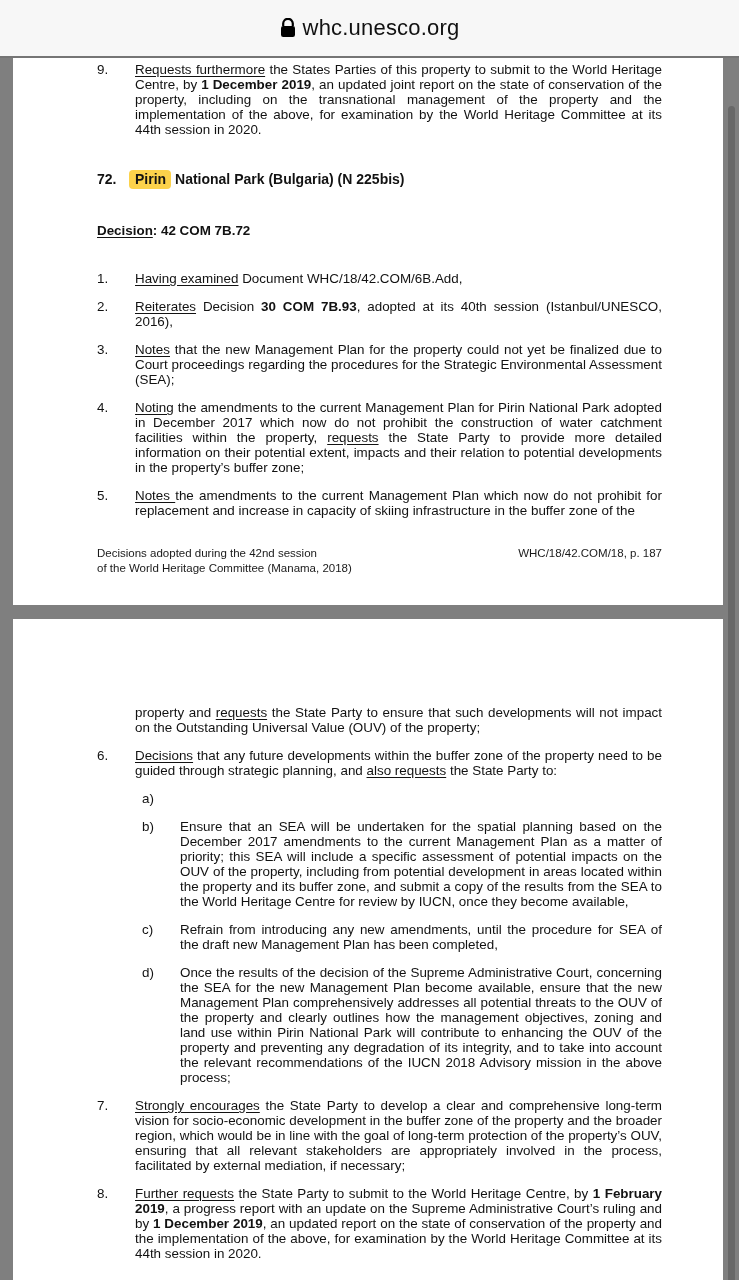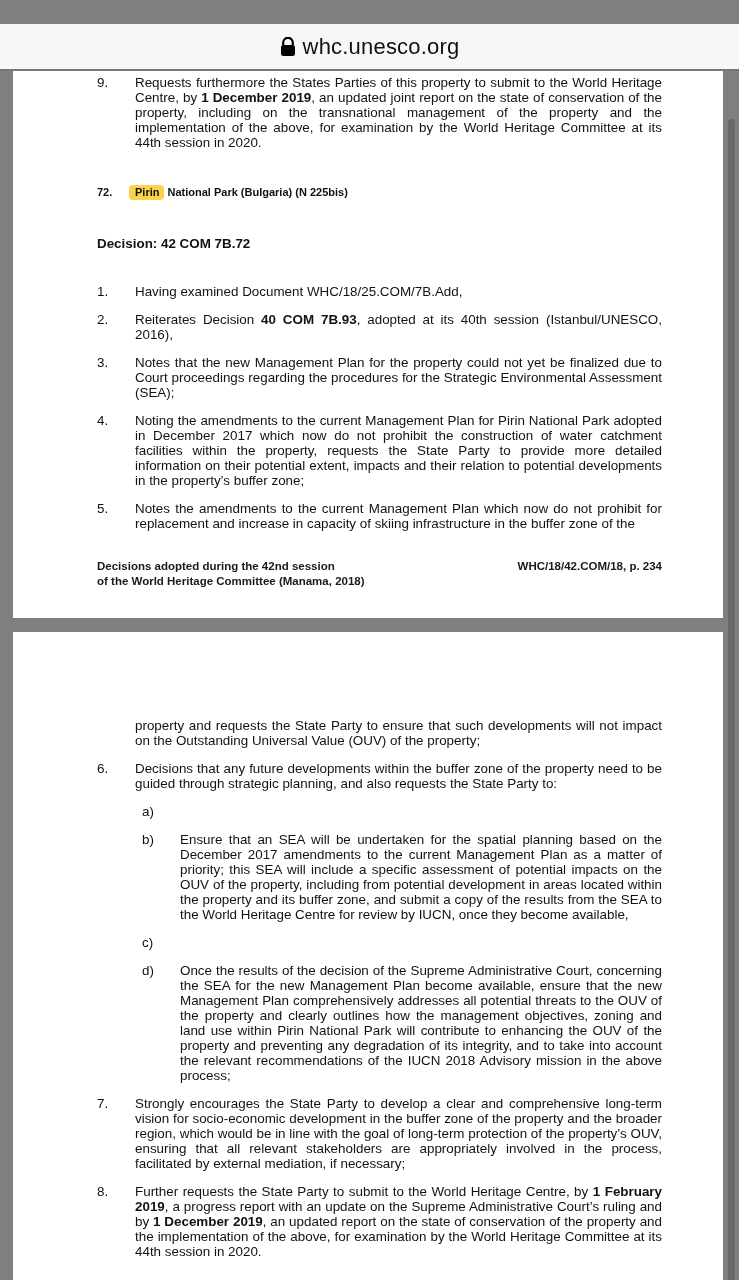--- a/index.html
+++ b/index.html
@@ -1,51 +1,51 @@
 <!DOCTYPE html>
 <html><head>
 <meta charset="utf-8">
 <style>
   * { margin:0; padding:0; box-sizing:border-box; }
   html,body { width:739px; height:1280px; overflow:hidden; background:#7f7f7f;
     font-family:"Liberation Sans", sans-serif; }
 
   
-  .chrome { height:47px; background:#f7f7f7; border-bottom:2px solid #757575;
-    display:flex; align-items:center; justify-content:center;margin-top:24px; }
+  .chrome { height:58px; background:#f7f7f7; border-bottom:2px solid #757575;
+    display:flex; align-items:center; justify-content:center; }
   .urlbar { display:flex; align-items:center; gap:7px; }
   .urlbar .lock { display:inline-flex; }
   .urlbar .url { font-size:22px; color:#111; letter-spacing:0.2px; }
 
   
   .canvas { position:relative; height:1235px; background:#7f7f7f; }
   .page { position:relative; margin-left:13px; width:710px; background:#ffffff; }
   .page1 { height:547px; }
   .gap { height:14px; }
   .page2 { height:722px; }
   .content { padding:4px 61px 0 84px; font-size:13.4px; line-height:15px; color:#121212; }
   .page2 .content { padding-top:86px; }
 
   
   .block { display:flex; margin-bottom:13px; }
   .block .num { width:38px; flex:none; }
   .block .txt { flex:1; text-align:justify; }
   .block.plain .txt, .block.heading .txt { text-align:left; }
-  .block.heading { margin-top:35px; margin-bottom:36px; font-weight:bold; font-size:11px; }
+  .block.heading { margin-top:35px; margin-bottom:36px; font-weight:bold; font-size:14px; }
   .block.decision { margin-bottom:33px; font-weight:bold; }
   .block.cont { margin-left:38px; }
   .block.sub { padding-left:45px; }
-  .u { text-underline-offset:2px; }
+  .u { text-decoration:underline; text-underline-offset:2px; }
   .b { font-weight:bold; }
   .hl { background:#fcd24b; border-radius:4px; padding:1px 5px 2px 6px; margin-left:-6px; }
 
   
   .pfooter { position:absolute; left:84px; right:61px; bottom:30px;
     display:flex; justify-content:space-between; align-items:flex-start;
-    font-size:11.5px; line-height:14.5px; color:#1a1a1a;font-weight:bold; }
+    font-size:11.5px; line-height:14.5px; color:#1a1a1a; }
 
   
   .scrollbar { position:absolute; right:4px; top:48px; bottom:6px; width:7px;
     background:#686868; border-radius:4px; }
 </style>
 </head>
 <body>
 
 <div class="chrome">
   <div class="urlbar">
@@ -68,45 +68,45 @@
         </div>
         <div class="block heading">
           <div class="num">72.</div>
           <div class="txt"><span class="b hl">Pirin</span><span class="b"> National Park (Bulgaria) (N 225bis)</span></div>
         </div>
         <div class="block decision">
           <div class="txt"><span class="u b">Decision</span><span class="b">: 42 COM 7B.72</span></div>
         </div>
         <div class="block item">
           <div class="num">1.</div>
-          <div class="txt"><span class="u">Having examined</span><span> Document WHC/18/25.COM/7B.Add,</span></div>
+          <div class="txt"><span class="u">Having examined</span><span> Document WHC/18/42.COM/6B.Add,</span></div>
         </div>
         <div class="block item">
           <div class="num">2.</div>
-          <div class="txt"><span class="u">Reiterates</span><span> Decision </span><span class="b">40 COM 7B.93</span><span>, adopted at its 40th session (Istanbul/UNESCO, 2016),</span></div>
+          <div class="txt"><span class="u">Reiterates</span><span> Decision </span><span class="b">30 COM 7B.93</span><span>, adopted at its 40th session (Istanbul/UNESCO, 2016),</span></div>
         </div>
         <div class="block item">
           <div class="num">3.</div>
           <div class="txt"><span class="u">Notes</span><span> that the new Management Plan for the property could not yet be finalized due to Court proceedings regarding the procedures for the Strategic Environmental Assessment (SEA);</span></div>
         </div>
         <div class="block item">
           <div class="num">4.</div>
           <div class="txt"><span class="u">Noting</span><span> the amendments to the current Management Plan for Pirin National Park adopted in December 2017 which now do not prohibit the construction of water catchment facilities within the property, </span><span class="u">requests</span><span> the State Party to provide more detailed information on their potential extent, impacts and their relation to potential developments in the property’s buffer zone;</span></div>
         </div>
         <div class="block item">
           <div class="num">5.</div>
           <div class="txt"><span class="u">Notes </span><span>the amendments to the current Management Plan which now do not prohibit for replacement and increase in capacity of skiing infrastructure in the buffer zone of the</span></div>
         </div>
       </div>
     <div class="pfooter">
       <div>
         <div>Decisions adopted during the 42nd session</div>
         <div>of the World Heritage Committee (Manama, 2018)</div>
       </div>
-      <div>WHC/18/42.COM/18, p. 234</div>
+      <div>WHC/18/42.COM/18, p. 187</div>
     </div>
   </div>
   <div class="gap"></div>
   <div class="page page2">
     <div class="content">
         <div class="block cont">
           <div class="txt"><span>property and </span><span class="u">requests</span><span> the State Party to ensure that such developments will not impact on the Outstanding Universal Value (OUV) of the property;</span></div>
         </div>
         <div class="block item">
           <div class="num">6.</div>
@@ -114,20 +114,21 @@
         </div>
         <div class="block sub">
           <div class="num">a)</div>
         </div>
         <div class="block sub">
           <div class="num">b)</div>
           <div class="txt"><span>Ensure that an SEA will be undertaken for the spatial planning based on the December 2017 amendments to the current Management Plan as a matter of priority; this SEA will include a specific assessment of potential impacts on the OUV of the property, including from potential development in areas located within the property and its buffer zone, and submit a copy of the results from the SEA to the World Heritage Centre for review by IUCN, once they become available,</span></div>
         </div>
         <div class="block sub">
           <div class="num">c)</div>
+          <div class="txt"><span>Refrain from introducing any new amendments, until the procedure for SEA of the draft new Management Plan has been completed,</span></div>
         </div>
         <div class="block sub">
           <div class="num">d)</div>
           <div class="txt"><span>Once the results of the decision of the Supreme Administrative Court, concerning the SEA for the new Management Plan become available, ensure that the new Management Plan comprehensively addresses all potential threats to the OUV of the property and clearly outlines how the management objectives, zoning and land use within Pirin National Park will contribute to enhancing the OUV of the property and preventing any degradation of its integrity, and to take into account the relevant recommendations of the IUCN 2018 Advisory mission in the above process;</span></div>
         </div>
         <div class="block item">
           <div class="num">7.</div>
           <div class="txt"><span class="u">Strongly encourages</span><span> the State Party to develop a clear and comprehensive long-term vision for socio-economic development in the buffer zone of the property and the broader region, which would be in line with the goal of long-term protection of the property’s OUV, ensuring that all relevant stakeholders are appropriately involved in the process, facilitated by external mediation, if necessary;</span></div>
         </div>
         <div class="block item">

